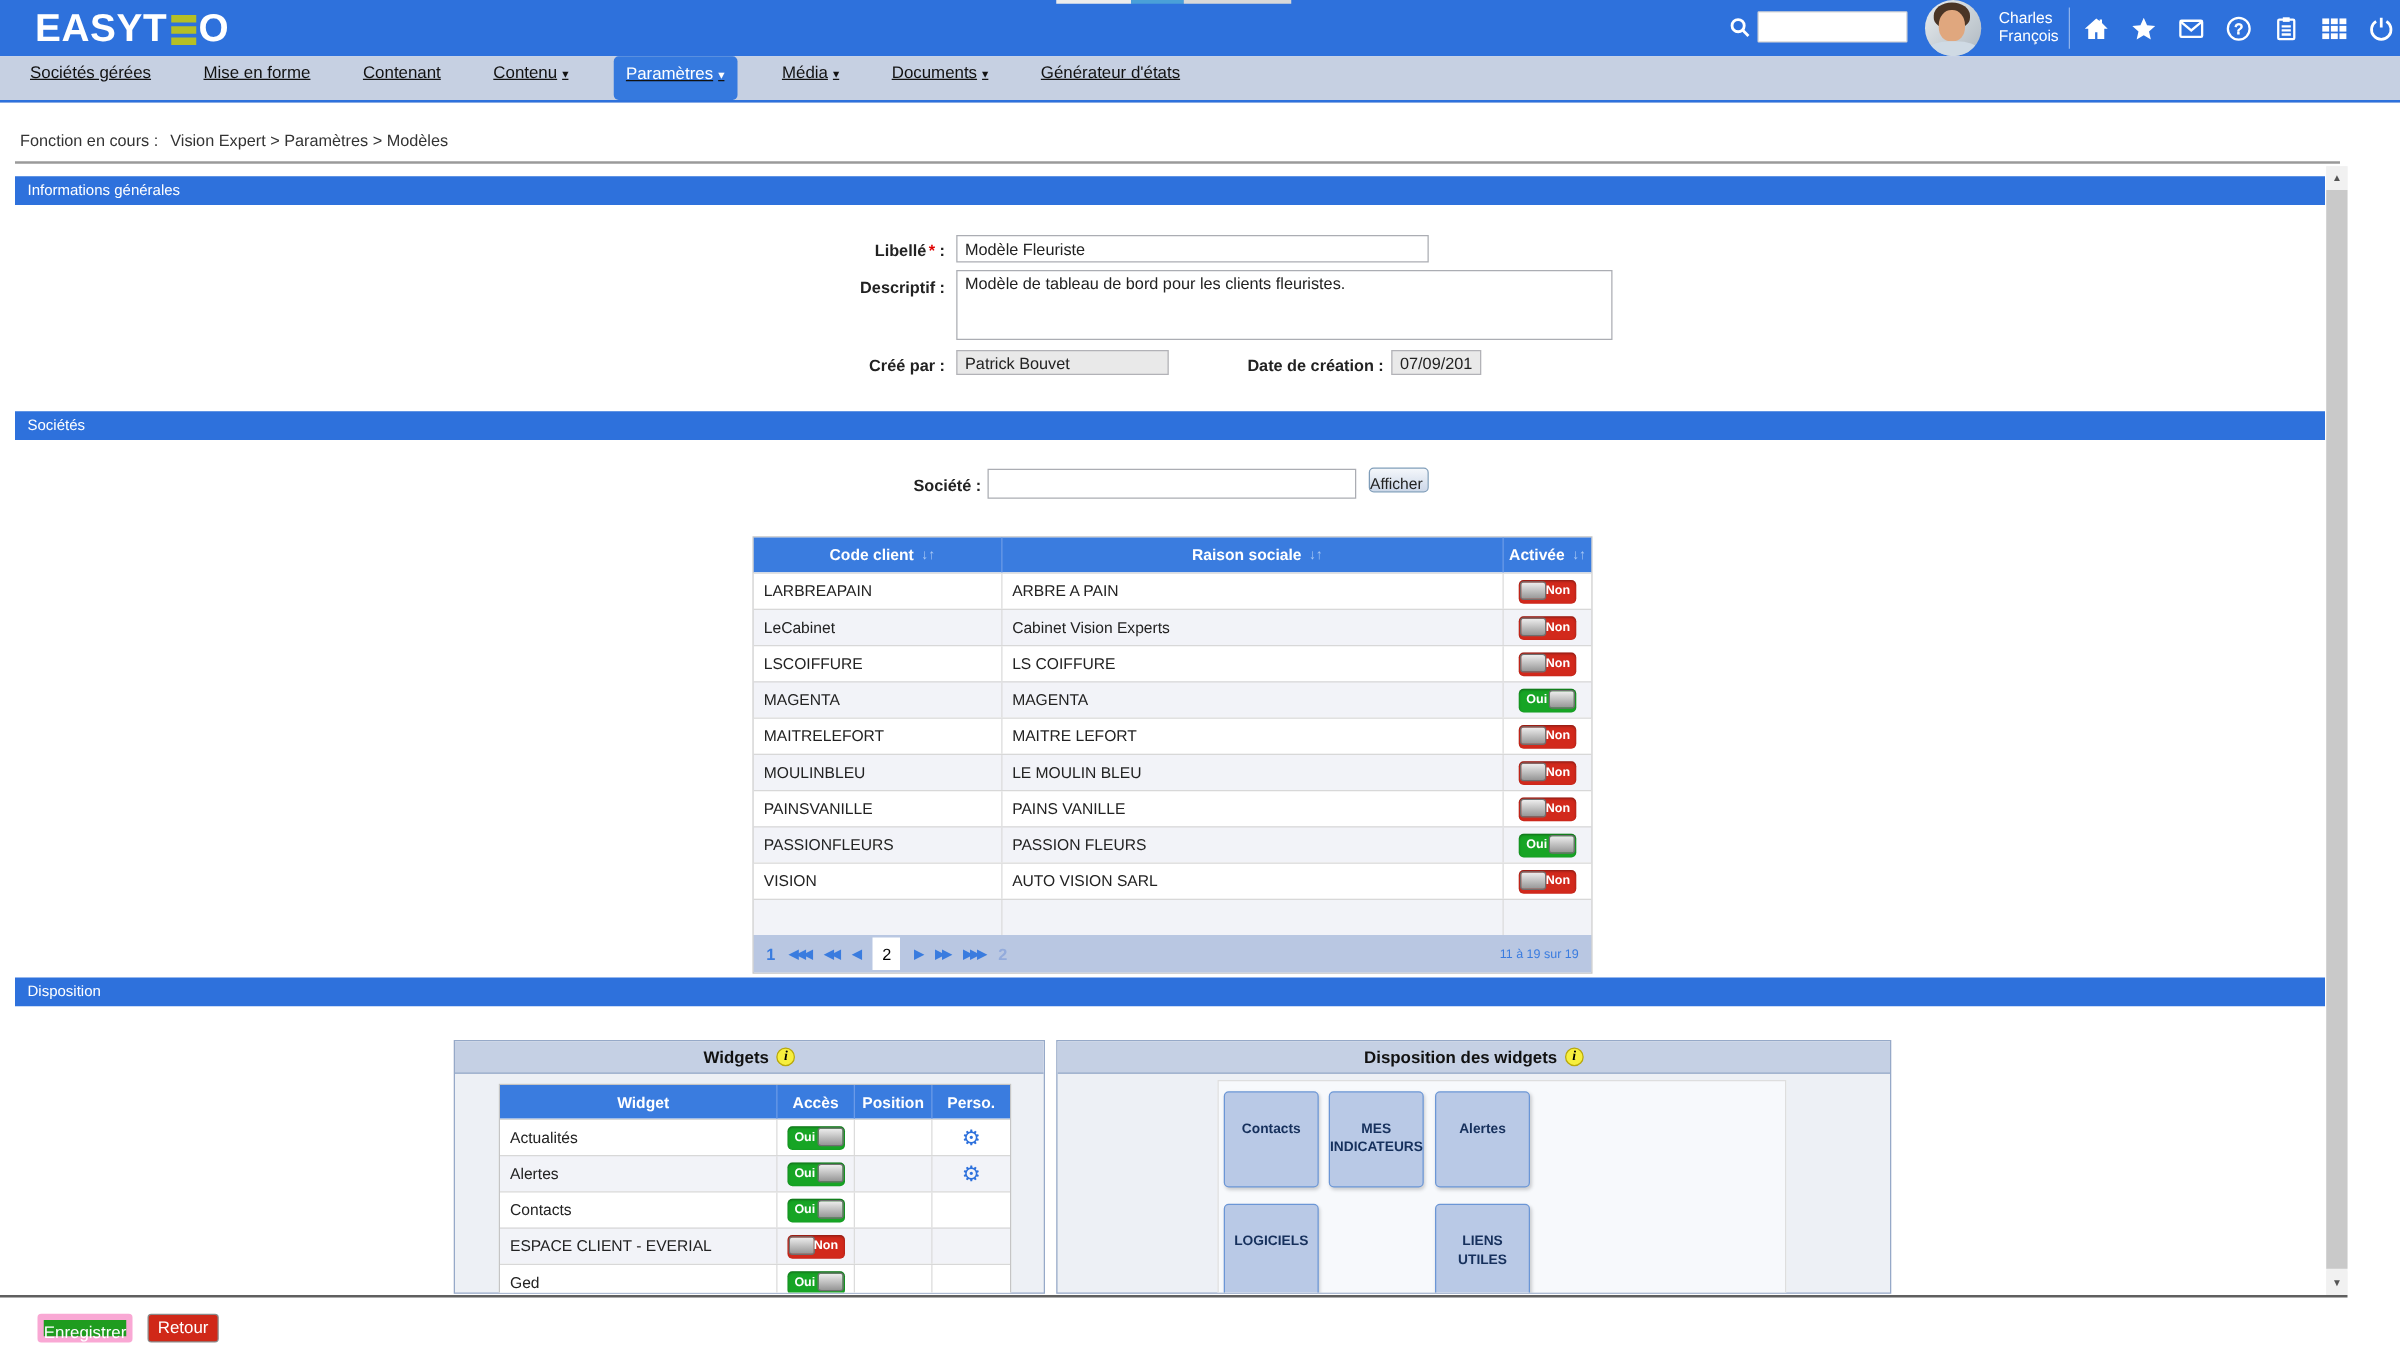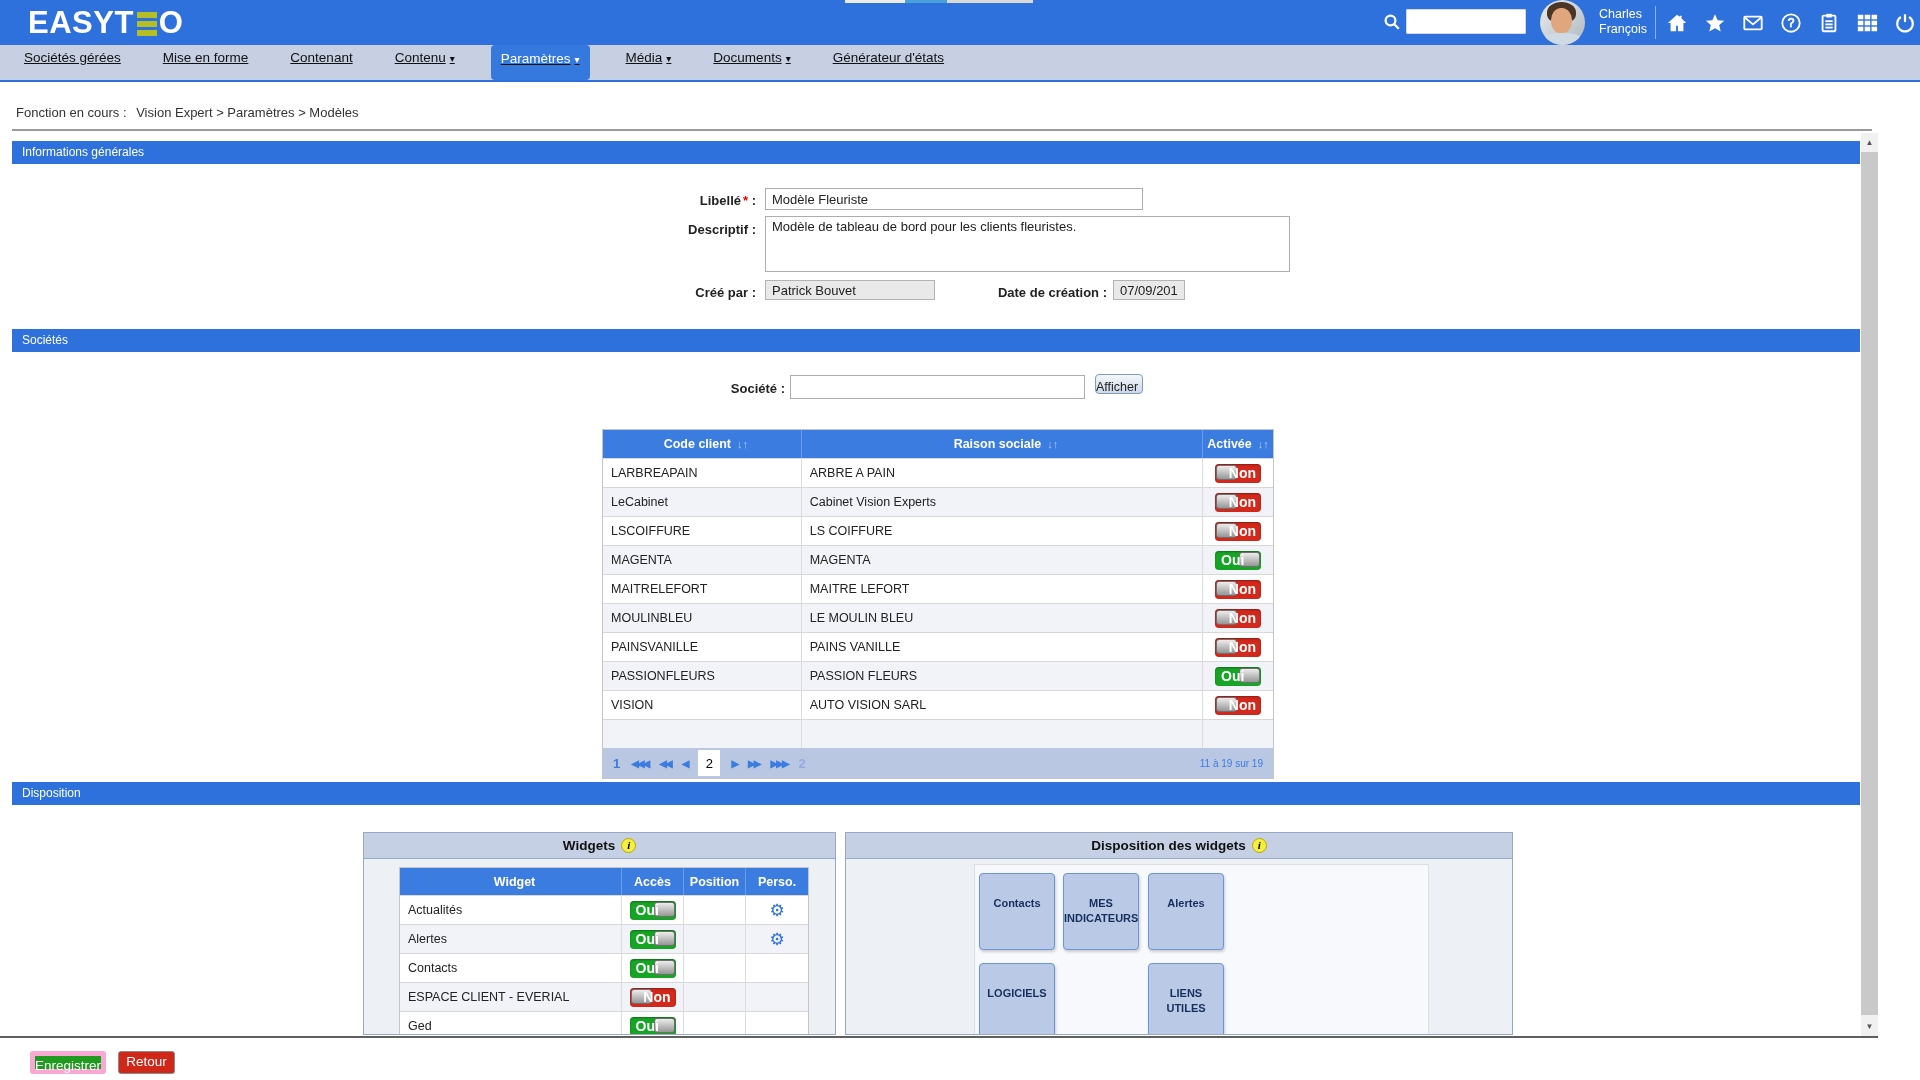--- a/index.html
+++ b/index.html
@@ -72,21 +72,21 @@
   .c3 { width:70px; justify-content:center; }
   
   .toggle { position:relative; width:46px; height:19px; border-radius:4px; cursor:pointer;
             box-shadow: inset 0 1px 2px rgba(0,0,0,.35); }
   .toggle.on  { background:#17a525; }
   .toggle.off { background:#d2291c; }
   .toggle .knob { position:absolute; top:1px; width:21px; height:15px; border:1px solid #6f6f6f; border-radius:3px;
                   background:linear-gradient(180deg,#ededed,#969696); }
   .toggle.off .knob { left:1px; }
   .toggle.on  .knob { right:1px; }
-  .toggle .tlabel { position:absolute; top:50%; transform:translateY(-50%); color:#fff; font-size:14px; font-weight:bold; }
+  .toggle .tlabel { position:absolute; top:50%; transform:translateY(-50%); color:#fff; font-size:10px; font-weight:bold; }
   .toggle.off .tlabel { right:5px; }
   .toggle.on  .tlabel { left:6px; }
   
   .pagerow { display:flex; align-items:center; height:30px; background:#b9c7e2; padding:0 10px; gap:11px;
              color:#3a7cdf; font-size:13px; font-weight:bold; }
   .pg.arr { font-size:10px; letter-spacing:-2px; cursor:pointer; }
   .pg.num { cursor:pointer; }
   .pg.current { width:22px; height:26px; background:#fff; color:#000; display:flex; align-items:center;
                 justify-content:center; font-weight:normal; cursor:default; }
   .pg.total { color:#93abdc; }

